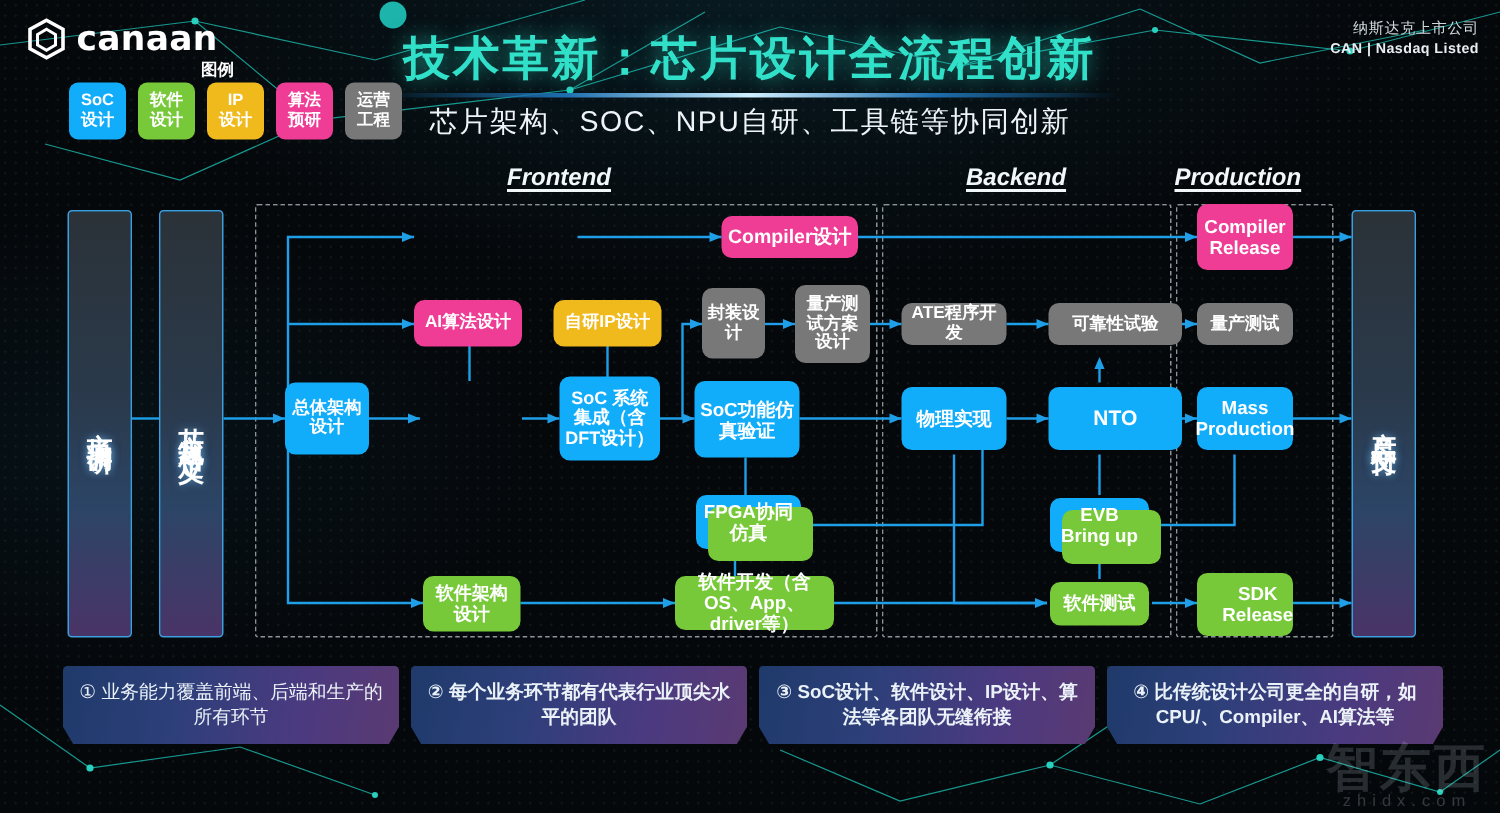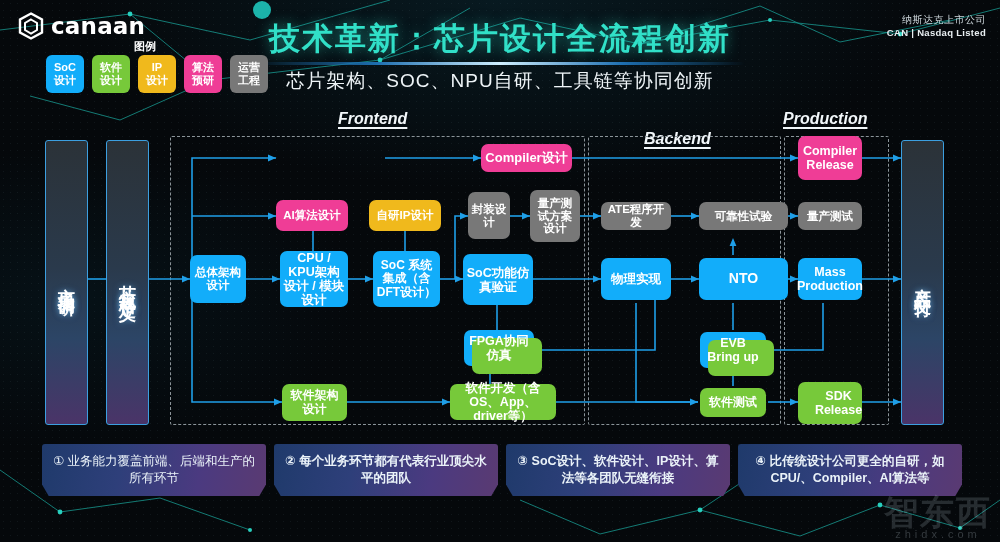--- a/index.html
+++ b/index.html
@@ -199,21 +199,21 @@
           <div>预研</div>
         </div>
         <div class="chip" style="background: rgb(120, 120, 120);">
           <div>运营</div>
           <div>工程</div>
         </div>
       </div>
   </div>
 
   <div class="sect" style="left:338px; top:110px;">Frontend</div>
-  <div class="sect" style="left:644px; top:110px;margin-top:20px;">Backend</div>
+  <div class="sect" style="left:644px; top:110px;">Backend</div>
   <div class="sect" style="left:783px; top:110px;">Production</div>
 
   <div class="phasebox" style="left:170px; top:136px; width:415px; height:289px;"></div>
   <div class="phasebox" style="left:588px; top:136px; width:193px; height:289px;"></div>
   <div class="phasebox" style="left:784px; top:136px; width:105px; height:289px;"></div>
 
   <svg style="position:absolute; inset:0; z-index:2;" viewBox="0 0 1000 542">
     <g stroke="#1f9fe8" stroke-width="1.6" fill="none">
 
       <path d="M88 279 L106 279"></path>
@@ -316,21 +316,20 @@
   <div class="pillar" style="left:106px; top:140px; width:43px; height:285px;">
     <span>芯片规格定义</span>
   </div>
   <div class="pillar" style="left:901px; top:140px; width:43px; height:285px;">
     <span>产品交付</span>
   </div>
 
   <div class="node pink" style="left:276px; top:200px; width:72px; height:31px; font-size:11.5px;">AI算法设计</div>
   <div class="node yellow" style="left:369px; top:200px; width:72px; height:31px; font-size:11.5px;">自研IP设计</div>
   <div class="node blue" style="left:190px; top:255px; width:56px; height:48px; font-size:11.5px;">总体架构设计</div>
-  <div class="node blue" style="left:280px; top:251px; width:68px; height:56px; font-size:12.5px;">CPU / KPU架构设计 / 模块设计</div>
   <div class="node blue" style="left:373px; top:251px; width:67px; height:56px; font-size:12px;">SoC 系统集成（含DFT设计）</div>
   <div class="node pink" style="left:481px; top:144px; width:91px; height:28px; font-size:13px;">Compiler设计</div>
   <div class="node gray" style="left:468px; top:192px; width:42px; height:47px; font-size:11.5px;">封装设计</div>
   <div class="node gray" style="left:530px; top:190px; width:50px; height:52px; font-size:11.5px;">量产测试方案设计</div>
   <div class="node blue" style="left:463px; top:254px; width:70px; height:51px; font-size:12.5px;">SoC功能仿真验证</div>
   <div class="node blue shadowgreen" style="left:464px; top:330px; width:70px; height:36px; font-size:12.5px;">FPGA协同仿真</div>
   <div class="node green" style="left:282px; top:384px; width:65px; height:37px; font-size:12px;">软件架构设计</div>
   <div class="node green" style="left:450px; top:384px; width:106px; height:36px; font-size:12.5px;">软件开发（含OS、App、driver等）</div>
   <div class="node gray" style="left:601px; top:202px; width:70px; height:28px; font-size:11.5px;">ATE程序开发</div>
   <div class="node gray" style="left:699px; top:202px; width:89px; height:28px; font-size:11.5px;">可靠性试验</div>

